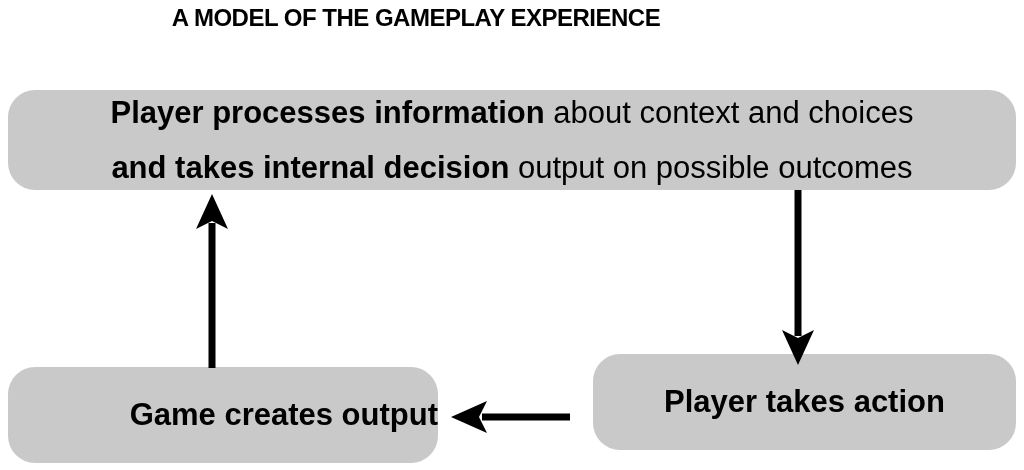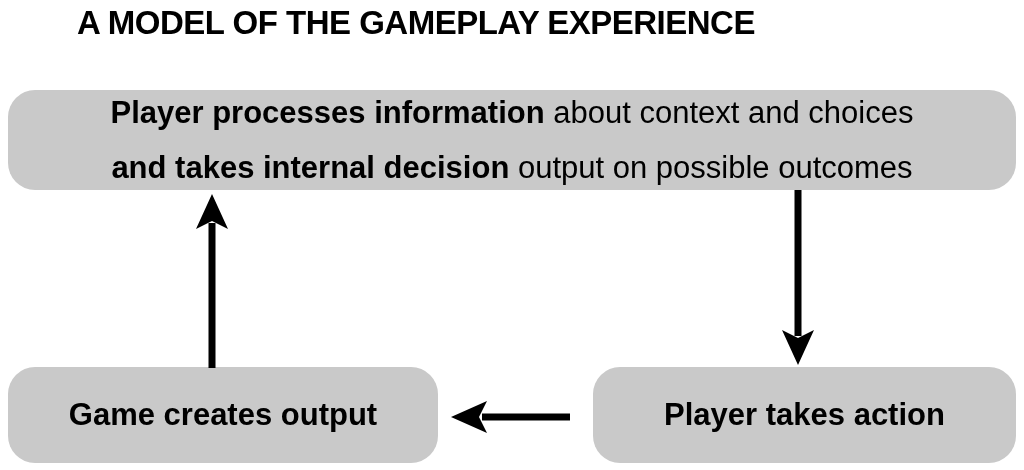--- a/index.html
+++ b/index.html
@@ -15,21 +15,21 @@
     font-family: "Liberation Sans", sans-serif;
     color: var(--text, #000000);
     overflow: hidden;
   }
   .title {
     position: absolute;
     top: 4px;
     left: 0;
     width: 832px;
     text-align: center;
-    font-size: 33px;
+    font-size: 24px;
     font-weight: 700;
     letter-spacing: -0.5px;
     white-space: nowrap;
   }
   .box {
     position: absolute;
     background: var(--box-fill, #c9c9c9);
     border-radius: 27px;
     display: flex;
     flex-direction: column;
@@ -46,24 +46,25 @@
     font-size: 31px;
     line-height: 37px;
   }
   .box-bottom-left {
     left: 8px;
     top: 367px;
     width: 430px;
     height: 96px;
     font-size: 31px;
     font-weight: 700;
+    align-items: flex-end;
   }
   .box-bottom-right {
     left: 593px;
-    top: 367px;
+    top: 354px;
     width: 423px;
     height: 96px;
     font-size: 31px;
     font-weight: 700;
   }
   .seg-bold { font-weight: 700; }
   .seg-normal { font-weight: 400; }
   svg.arrows {
     position: absolute;
     inset: 0;

